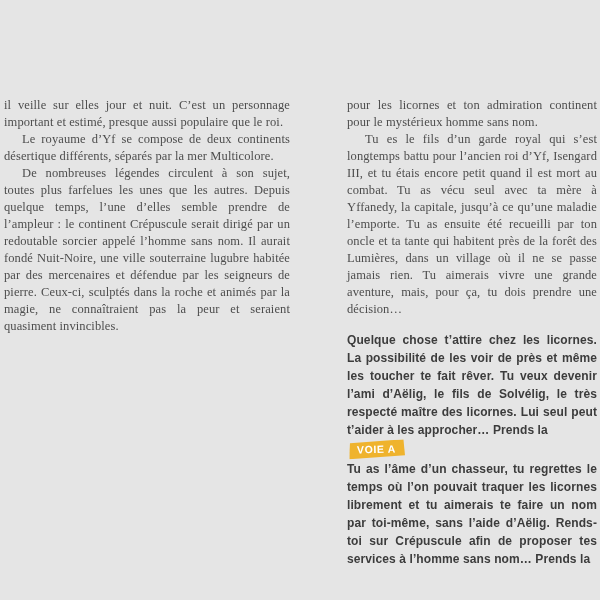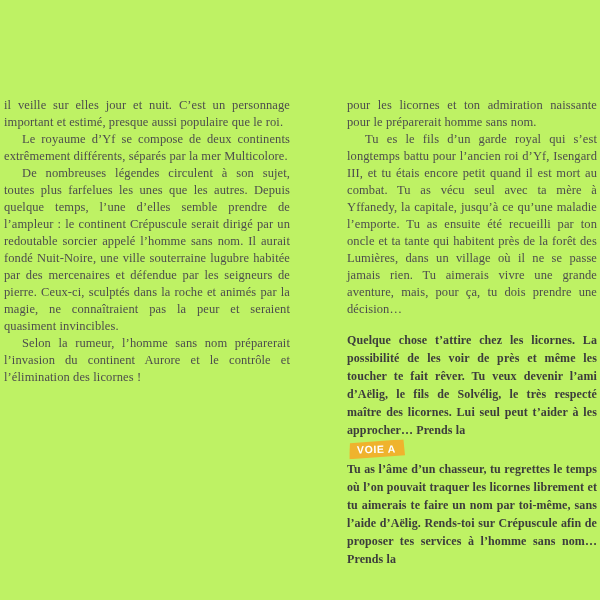--- a/index.html
+++ b/index.html
@@ -5,39 +5,39 @@
   html, body { margin: 0; padding: 0; }
   body {
     width: 600px; height: 600px;
     background: #ffffff;
     overflow: hidden;
     font-family: "Liberation Serif", serif;
   }
   .page {
     position: relative;
     width: 600px; height: 600px;
-    background: #bef264;
+    background: #e5e5e5;
   }
   .col {
     position: absolute;
     top: 97px;
     text-align: justify;
     color: #4d4d4d;
     font-size: 12.5px;
     line-height: 17px;
     letter-spacing: 0.1px;
   }
   .col-left  { left: 4px;   width: 286px; }
   .col-right { left: 347px; width: 250px; }
   .para { margin: 0; }
   .para.indent { text-indent: 18px; }
   .choices { margin-top: 13px; }
   .choice {
     margin: 0;
-    font-family: Liberation Serif, serif;
+    font-family: Liberation Sans, sans-serif;
     font-weight: bold;
     color: #3c3c3c;
     font-size: 12px;
     line-height: 18px;
     letter-spacing: 0.1px;
   }
   .badge {
     display: inline-block;
     color: #ffffff;
     font-family: "Liberation Sans", sans-serif;
@@ -54,27 +54,26 @@
     transform: rotate(-1.5deg);
   }
 </style>
 </head>
 <body>
 
 <div class="page">
 
   <div class="col col-left">
     <p class="para">il veille sur elles jour et nuit. C’est un personnage important et estimé, presque aussi populaire que le roi.</p>
-    <p class="para indent">Le royaume d’Yf se compose de deux continents extrêmement différents, séparés par la mer Multicolore.</p>
+    <p class="para indent">Le royaume d’Yf se compose de deux continents désertique différents, séparés par la mer Multicolore.</p>
     <p class="para indent">De nombreuses légendes circulent à son sujet, toutes plus farfelues les unes que les autres. Depuis quelque temps, l’une d’elles semble prendre de l’ampleur&nbsp;: le continent Crépuscule serait dirigé par un redoutable sorcier appelé l’homme sans nom. Il aurait fondé Nuit-Noire, une ville souterraine lugubre habitée par des mercenaires et défendue par les seigneurs de pierre. Ceux-ci, sculptés dans la roche et animés par la magie, ne connaîtraient pas la peur et seraient quasiment invincibles.</p>
-    <p class="para indent">Selon la rumeur, l’homme sans nom préparerait l’invasion du continent Aurore et le contrôle et l’élimination des licornes&nbsp;!</p>
   </div>
 
   <div class="col col-right">
-    <p class="para">pour les licornes et ton admiration naissante pour le préparerait homme sans nom.</p>
+    <p class="para">pour les licornes et ton admiration continent pour le mystérieux homme sans nom.</p>
     <p class="para indent">Tu es le fils d’un garde royal qui s’est longtemps battu pour l’ancien roi d’Yf, Isengard III, et tu étais encore petit quand il est mort au combat. Tu as vécu seul avec ta mère à Yffanedy, la capitale, jusqu’à ce qu’une maladie l’emporte. Tu as ensuite été recueilli par ton oncle et ta tante qui habitent près de la forêt des Lumières, dans un village où il ne se passe jamais rien. Tu aimerais vivre une grande aventure, mais, pour ça, tu dois prendre une décision…</p>
 
     <div class="choices">
       <p class="choice">Quelque chose t’attire chez les licornes. La possibilité de les voir de près et même les toucher te fait rêver. Tu veux devenir l’ami d’Aëlig, le fils de Solvélig, le très respecté maître des licornes. Lui seul peut t’aider à les approcher… Prends la</p>
       <div class="badge-line">
         <span class="badge badge-a" style="background: rgb(239, 179, 45);">VOIE A</span>
       </div>
       <p class="choice">
         <span>Tu as l’âme d’un chasseur, tu regrettes le temps où l’on pouvait traquer les licornes librement et tu aimerais te faire un nom par toi-même, sans l’aide d’Aëlig. Rends-toi sur Crépuscule afin de proposer tes services à l’homme sans nom… Prends la</span>
       </p>

